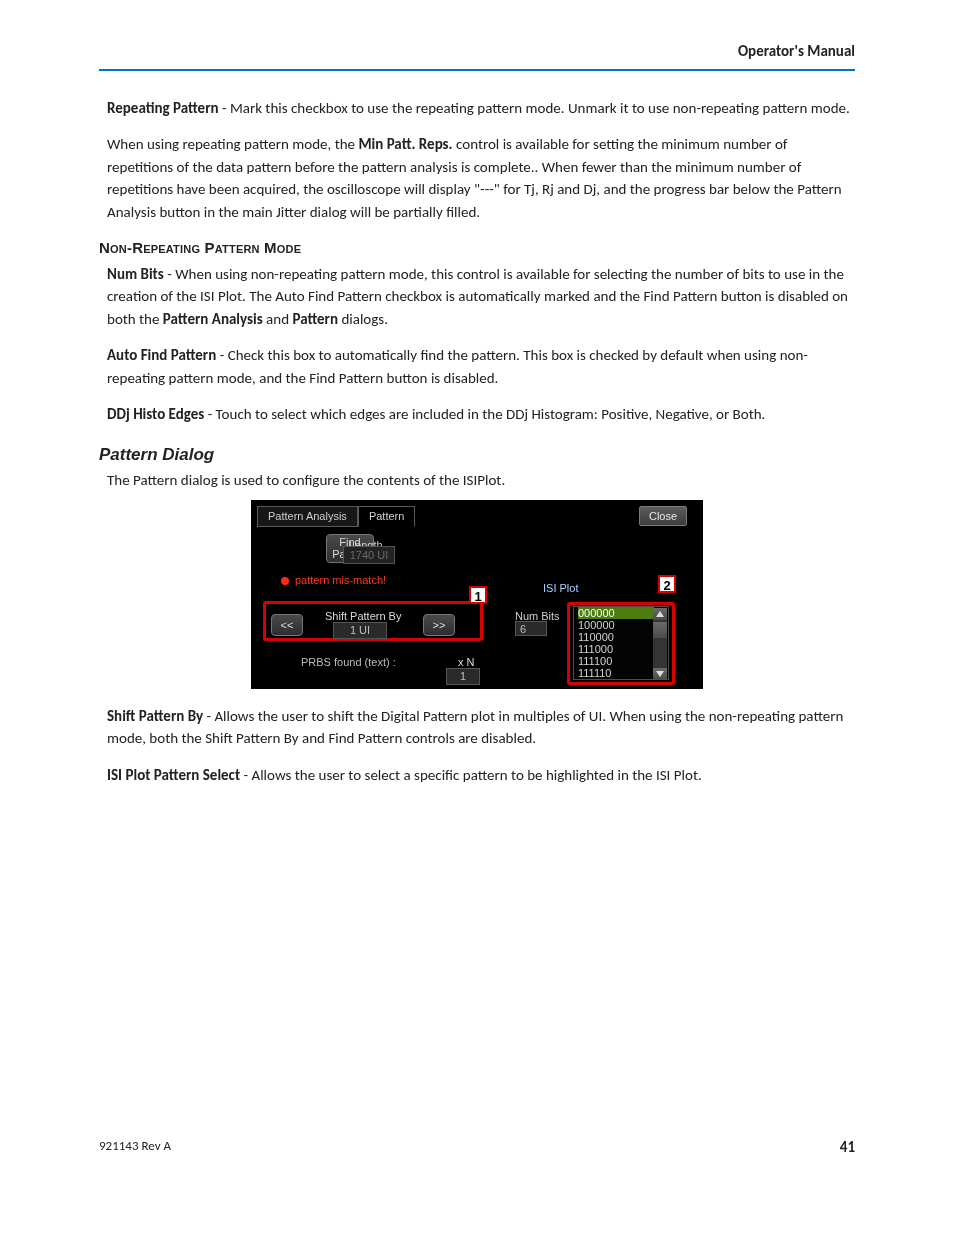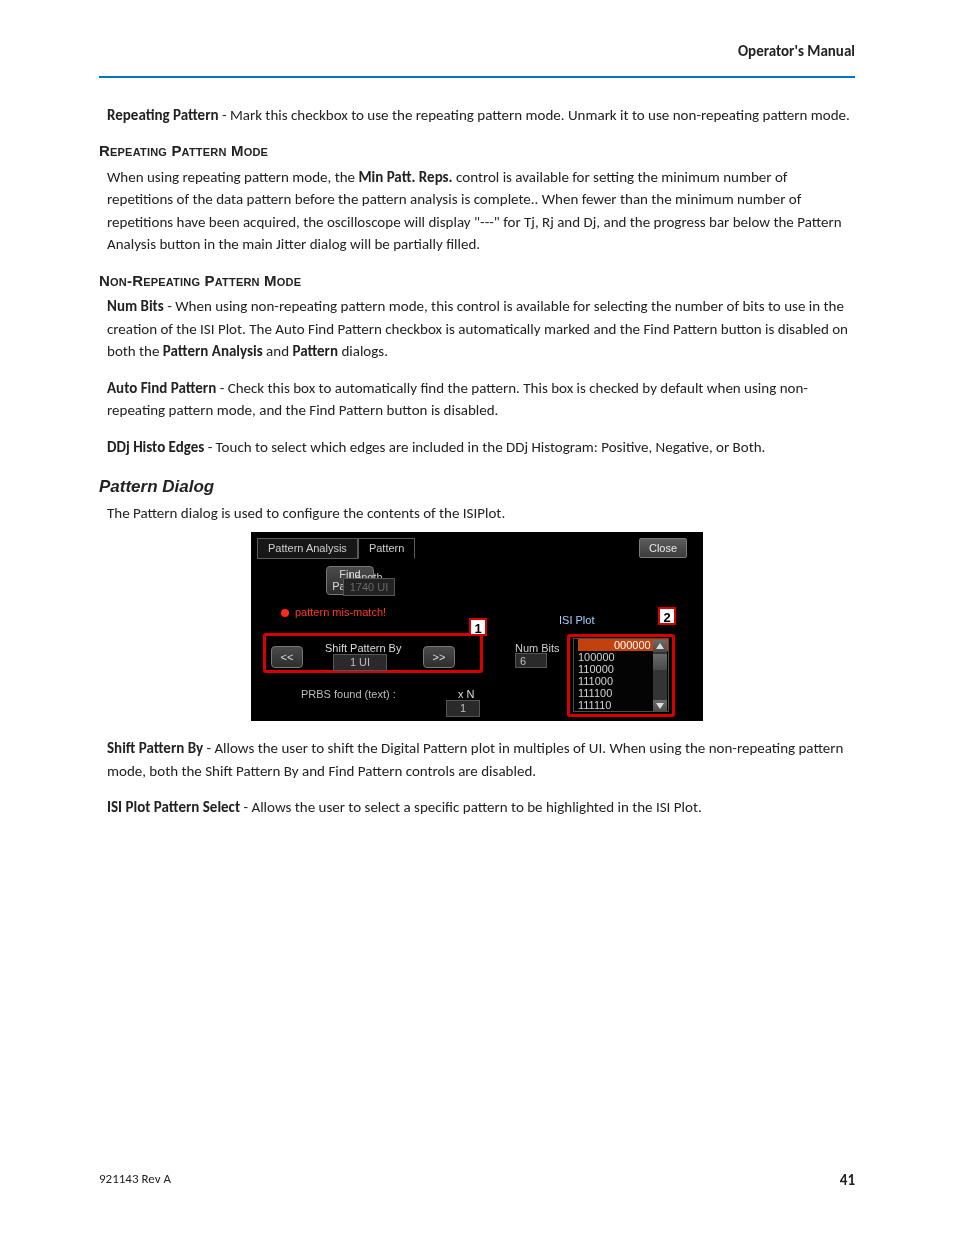--- a/index.html
+++ b/index.html
@@ -11,21 +11,21 @@
   }
   .page {
     width: 954px;
     box-sizing: border-box;
     padding: 40px 99px 40px 99px;
   }
   .header-row {
     text-align: right;
     font-weight: 700;
     font-size: 15px;
-    padding-bottom: 13px;
+    padding-bottom: 6px;
   }
   .blue-rule {
     border: none;
     border-top: 2px solid #0074c5;
     margin: 0 0 26px 0;
   }
   p { margin: 0 0 14px 8px; }
   .para b { font-weight: 700; }
   .sect-head {
     font-variant: small-caps;
@@ -189,21 +189,21 @@
     width: 32px; height: 15px;
     border: 1px solid #555;
     background: #2a2a2a;
     color: #bfbfbf;
     text-align: center;
     line-height: 15px;
   }
   
   .isi-label {
     position: absolute;
-    left: 308px; top: 80px;
+    left: 292px; top: 80px;
     color: #a7cfff;
     text-align: center;
   }
   .red-box-2 {
     position: absolute;
     left: 316px; top: 102px;
     width: 108px; height: 83px;
     border: 3px solid #d80000;
     border-radius: 3px;
     box-sizing: border-box;
@@ -244,41 +244,40 @@
     position: absolute;
     left: 0; right: 0;
     background: linear-gradient(#6a6a6a,#4a4a4a);
   }
   .lb-arrow.up { top: 0; height: 12px; }
   .lb-arrow.dn { bottom: 0; height: 12px; }
   .lb-thumb   { top: 14px; height: 16px; }
   .lb-arrow svg { display:block; margin: 3px auto; }
   .lb-items { position:absolute; left:4px; top:0; }
   .lb-item { height: 12px; line-height: 12px; color: #d3d3d3; }
-  .lb-item.sel { background: #c2410c; color: #fff; width: 76px; padding-left: 36px; }
+  .lb-item.sel { background: #4d7c0f; color: #fff; width: 76px; }
   .footer {
     display: flex;
     justify-content: space-between;
     margin-top: 350px;
     font-size: 13px;
   }
   .footer .pg { font-weight: 700; font-size: 15px; }
 </style>
 </head>
 <body>
 
 <div class="page">
   <div class="header-row">Operator's Manual</div>
   <hr class="blue-rule">
 
   <p class="para">
     <b>Repeating Pattern</b><span> - Mark this checkbox to use the repeating pattern mode. Unmark it to use non-repeating pattern mode.</span>
   </p>
 
-  <div class="sect-head">Repeating Pattern Mode</div>
   <p class="para">
     <span>When using repeating pattern mode, the </span><b>Min Patt. Reps.</b><span> control is available for setting the minimum number of repetitions of the data pattern before the pattern analysis is complete.. When fewer than the minimum number of repetitions have been acquired, the oscilloscope will display "---" for Tj, Rj and Dj, and the progress bar below the Pattern Analysis button in the main Jitter dialog will be partially filled.</span>
   </p>
 
   <div class="sect-head">Non-Repeating Pattern Mode</div>
   <p class="para">
     <b>Num Bits</b><span> - When using non-repeating pattern mode, this control is available for selecting the number of bits to use in the creation of the ISI Plot. The Auto Find Pattern checkbox is automatically marked and the Find Pattern button is disabled on both the </span><b>Pattern Analysis</b><span> and </span><b>Pattern</b><span> dialogs.</span>
   </p>
   <p class="para">
     <b>Auto Find Pattern</b><span> - Check this box to automatically find the pattern. This box is checked by default when using non-repeating pattern mode, and the Find Pattern button is disabled.</span>

